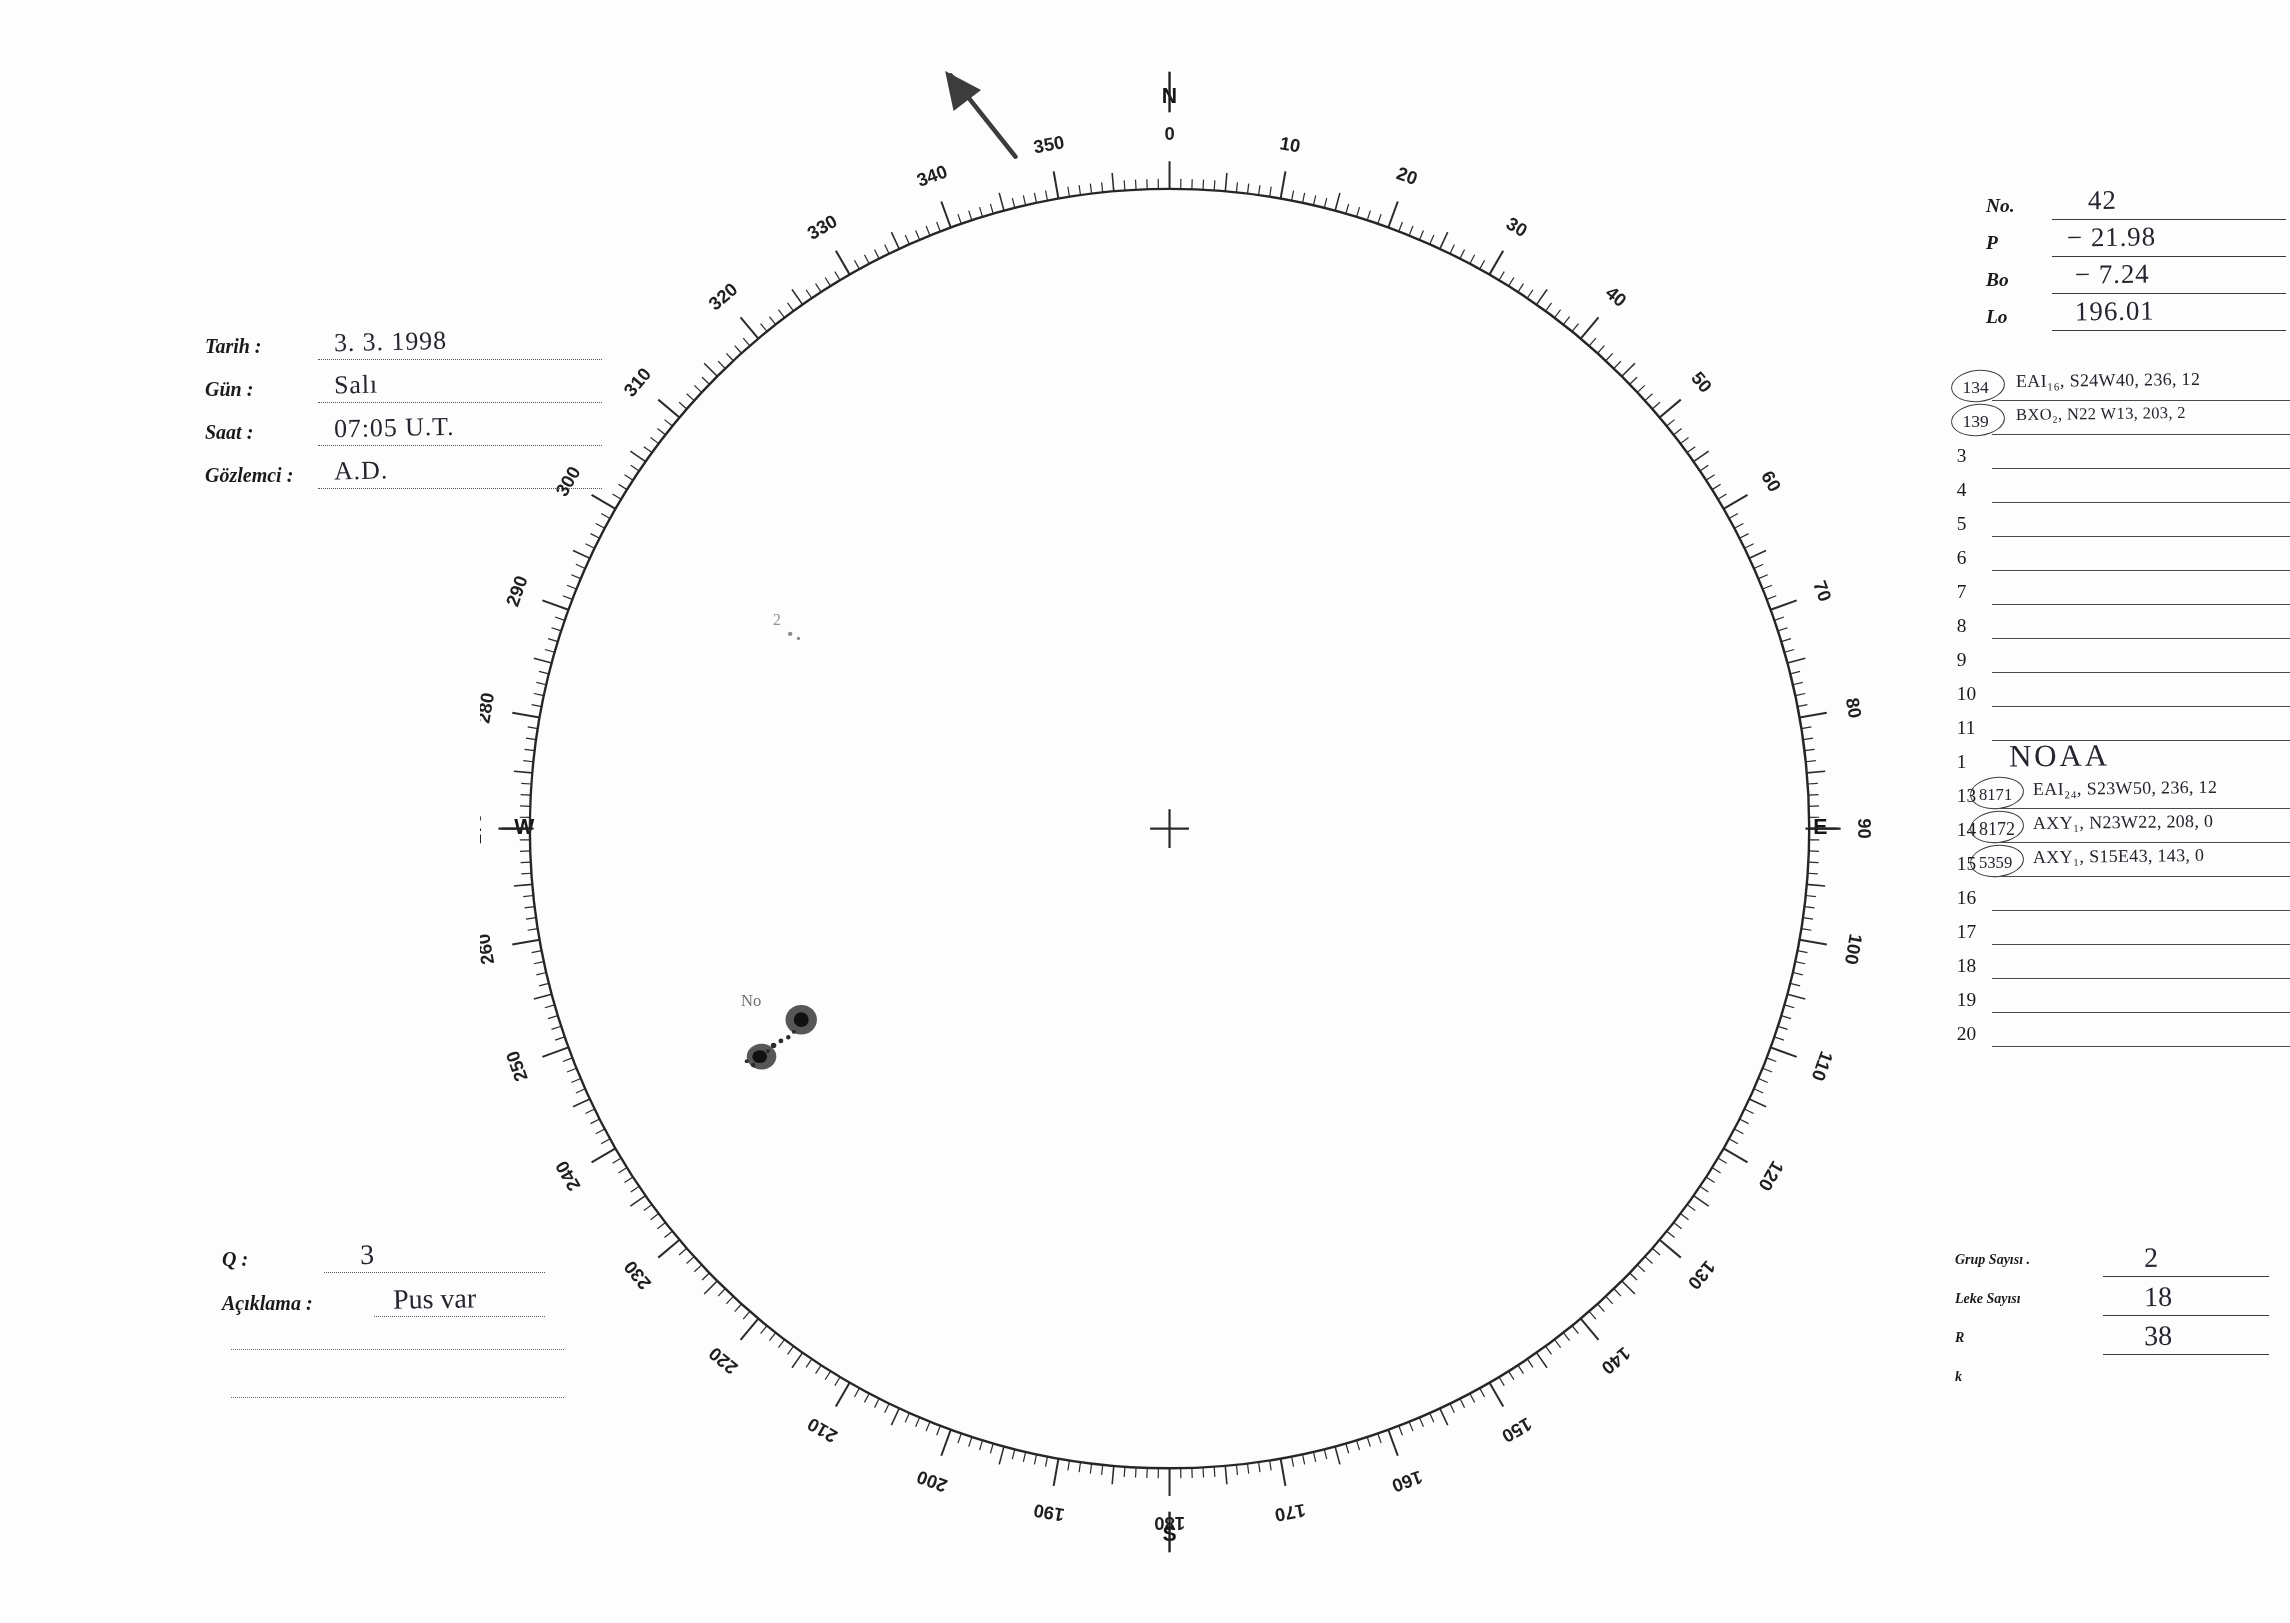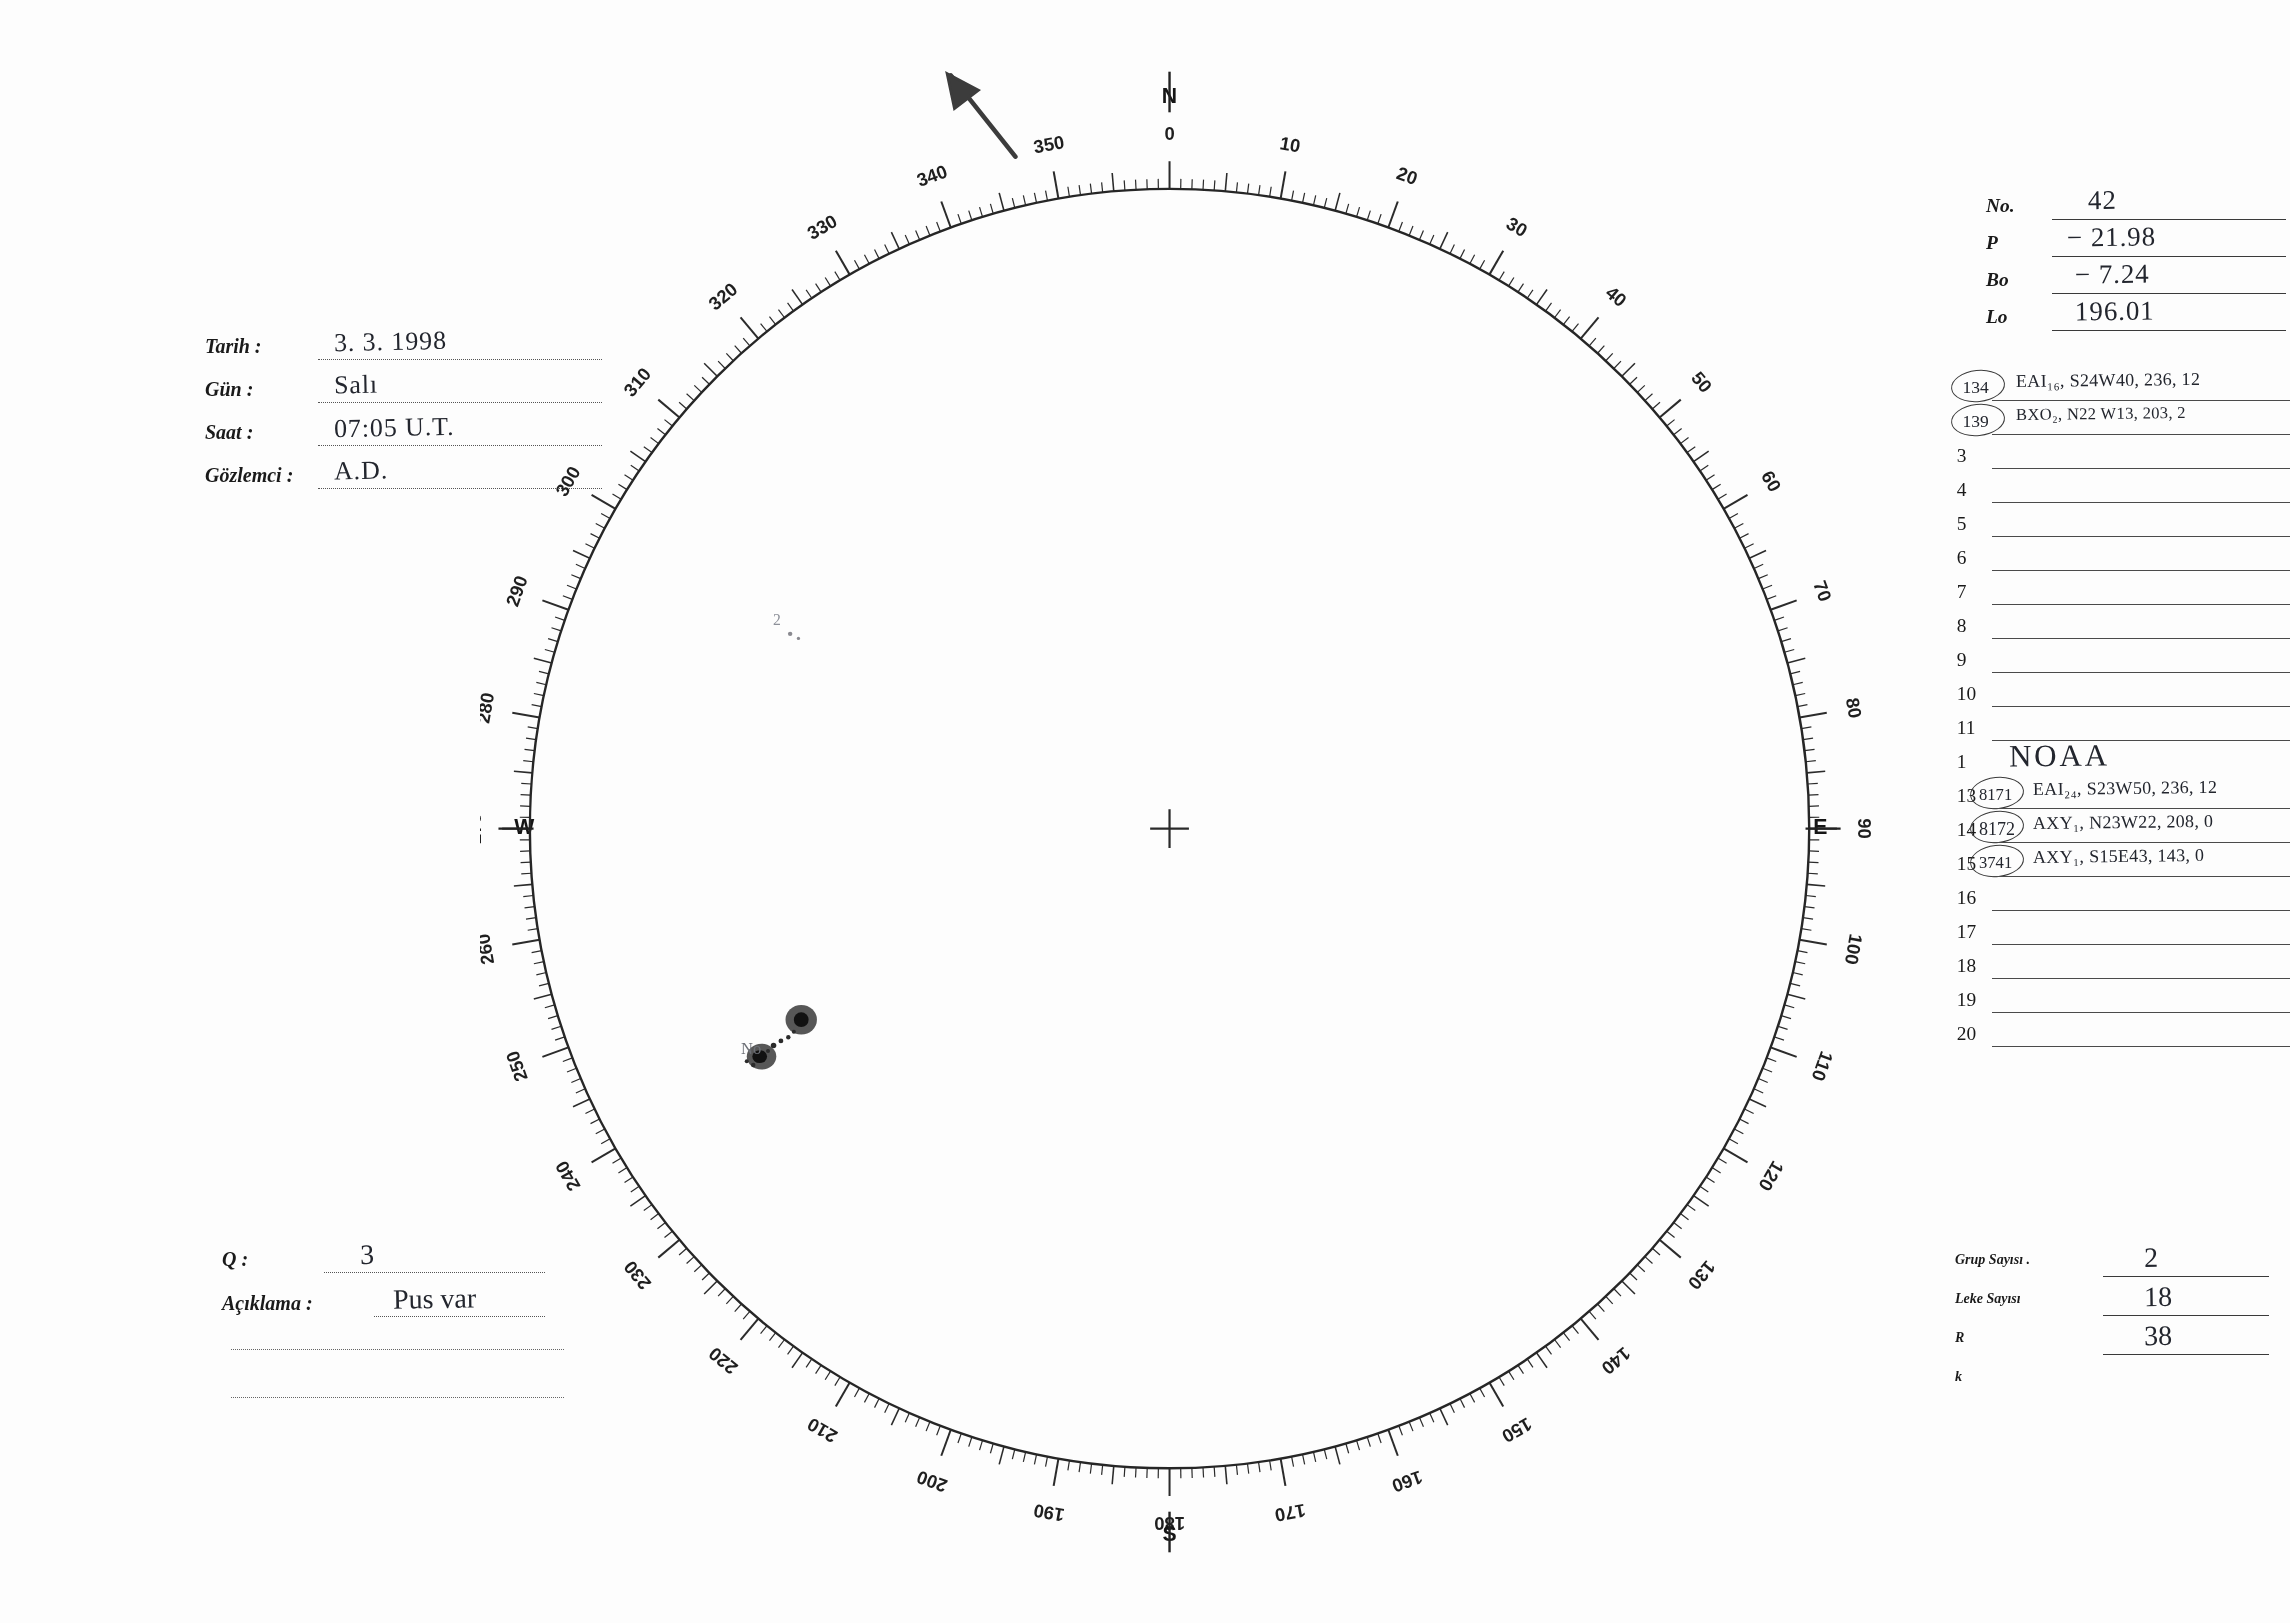--- a/index.html
+++ b/index.html
@@ -365,21 +365,21 @@
     <div class="num-row">
       <span class="num-idx">14</span>
       <span class="noaa-idx"></span>
       <span class="num-idx hand" style="left:24px;font-size:18px;">8172</span>
       <span class="num-line"></span>
       <span class="num-text hand" style="left:78px;">AXY₁, N23W22, 208, 0</span>
     </div>
     <div class="num-row">
       <span class="num-idx">15</span>
       <span class="noaa-idx"></span>
-      <span class="num-idx hand" style="left:24px;font-size:16.6px;">3741</span>
+      <span class="num-idx hand" style="left:24px;font-size:16.6px;">5359</span>
       <span class="num-line"></span>
       <span class="num-text hand" style="left:78px;">AXY₁, S15E43, 143, 0</span>
     </div>
 
     <div class="num-row">
       <span class="num-idx">16</span>
       <span class="num-line"></span>
       <span class="num-text hand"></span>
     </div>
     <div class="num-row">
@@ -863,18 +863,18 @@
         <circle cx="296" cy="1094" r="2.4" fill="#2b2b2b"></circle>
         <circle cx="289" cy="1090" r="2.2" fill="#2b2b2b"></circle>
       </g>
 
       <g fill="#8a8a90">
         <circle cx="336" cy="627" r="2.4"></circle>
         <circle cx="345" cy="632" r="1.8"></circle>
       </g>
     </svg>
 
-    <span class="hand-mark" style="left:261px;top:936px;font-size:16.6px;color:#6d7077;margin-top:48px;">No</span>
+    <span class="hand-mark" style="left:261px;top:936px;font-size:16.6px;color:#6d7077;">No</span>
     <span class="hand-mark" style="left:293px;top:556px;font-size:15.7px;color:#8d9099;">2</span>
   </div>
 
 </div>
 
 
 </body></html>

